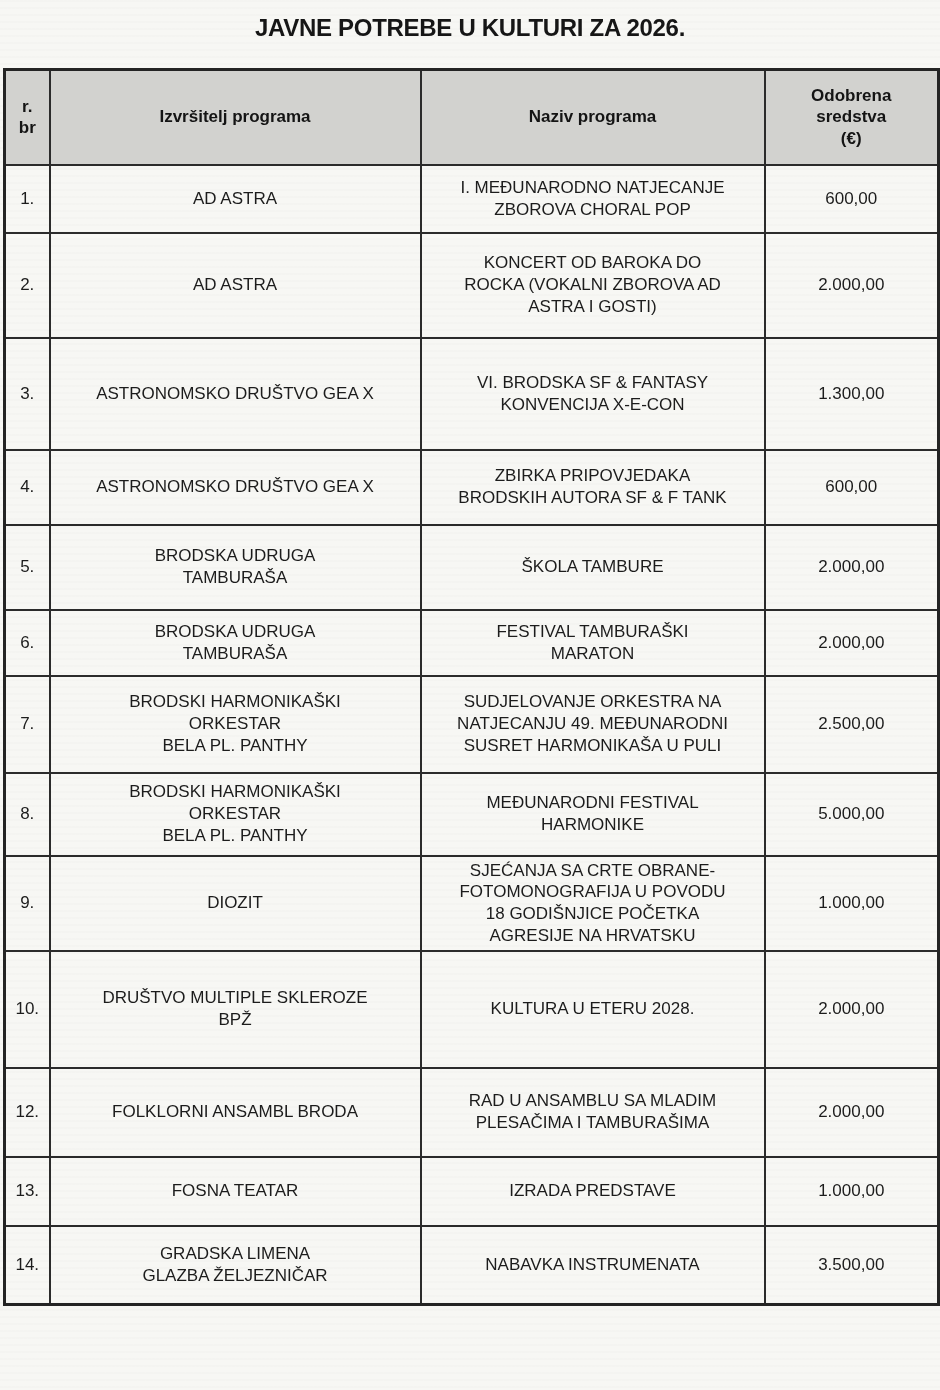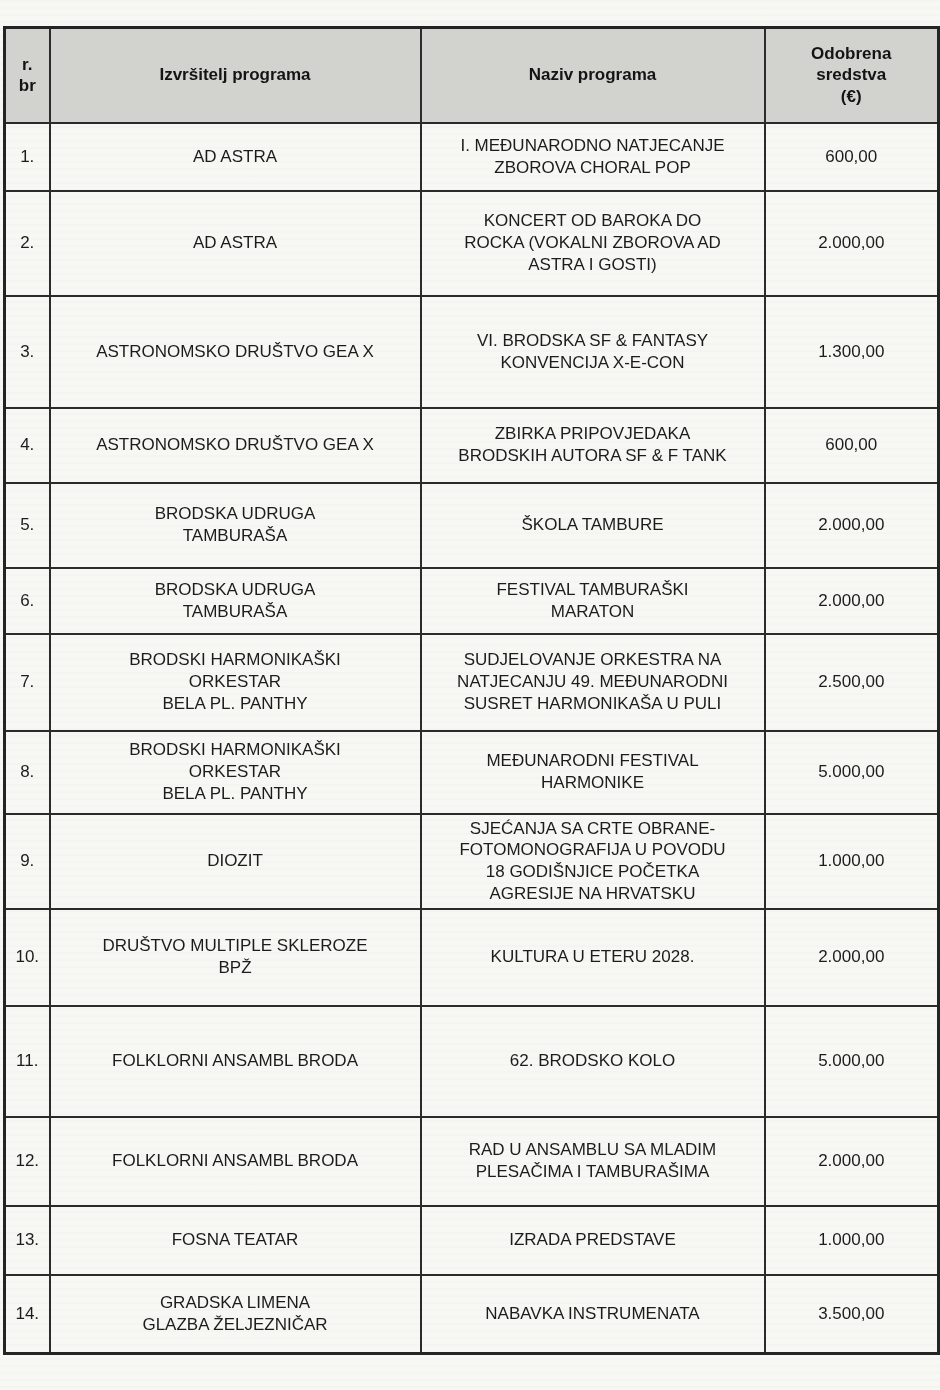--- a/index.html
+++ b/index.html
@@ -66,31 +66,32 @@
   tr.hdr  { height: 95px; }
   tr.r1  { height: 68px; }
   tr.r2  { height: 105px; }
   tr.r3  { height: 112px; }
   tr.r4  { height: 75px; }
   tr.r5  { height: 85px; }
   tr.r6  { height: 66px; }
   tr.r7  { height: 97px; }
   tr.r8  { height: 83px; }
   tr.r9  { height: 92px; }
-  tr.r10 { height: 97px; }
+  tr.r10 { height: 117px; }
   tr.r11 { height: 111px; }
   tr.r12 { height: 89px; }
   tr.r13 { height: 69px; }
   tr.r14 { height: 79px; }
 </style>
 </head>
 <body>
 
 <div class="page">
 
+  <h1 class="doc-title">JAVNE POTREBE U KULTURI ZA 2026.</h1>
 
   <table class="programs">
     <colgroup>
       <col style="width:45px">
       <col style="width:371px">
       <col style="width:344px">
       <col style="width:174px">
     </colgroup>
     <thead>
       <tr class="hdr">
@@ -176,26 +177,20 @@
 AGRESIJE NA HRVATSKU</td>
         <td class="c-funds">1.000,00</td>
       </tr>
       <tr class="r10">
         <td class="c-num">10.</td>
         <td class="c-exec">DRUŠTVO MULTIPLE SKLEROZE
 BPŽ</td>
         <td class="c-prog">KULTURA U ETERU 2028.</td>
         <td class="c-funds">2.000,00</td>
       </tr>
-      <tr class="r11">
-        <td class="c-num">11.</td>
-        <td class="c-exec">FOLKLORNI ANSAMBL BRODA</td>
-        <td class="c-prog">62. BRODSKO KOLO</td>
-        <td class="c-funds">5.000,00</td>
-      </tr>
       <tr class="r12">
         <td class="c-num">12.</td>
         <td class="c-exec">FOLKLORNI ANSAMBL BRODA</td>
         <td class="c-prog">RAD U ANSAMBLU SA MLADIM
 PLESAČIMA I TAMBURAŠIMA</td>
         <td class="c-funds">2.000,00</td>
       </tr>
       <tr class="r13">
         <td class="c-num">13.</td>
         <td class="c-exec">FOSNA TEATAR</td>

